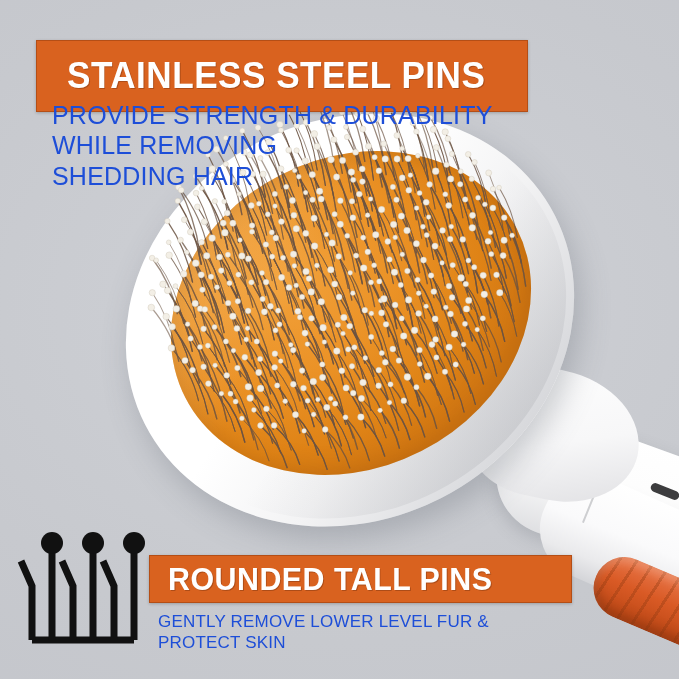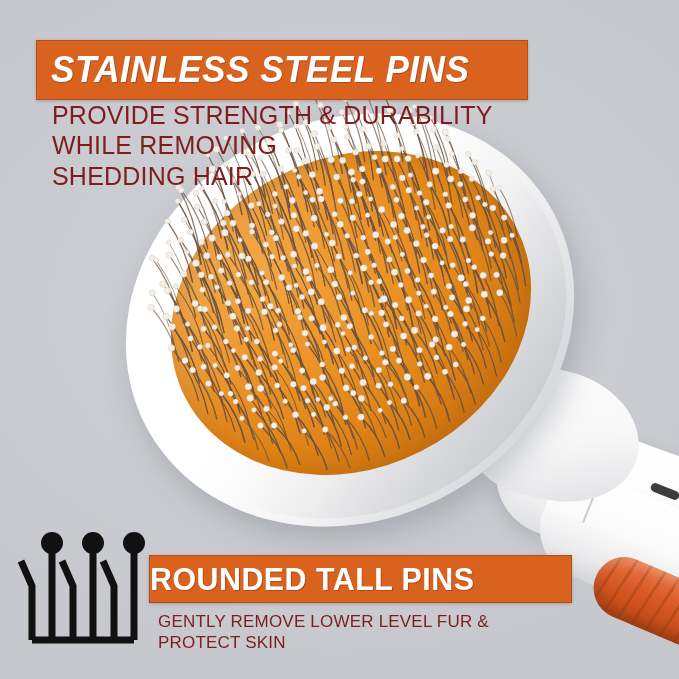--- a/index.html
+++ b/index.html
@@ -174,38 +174,38 @@
     white-space: nowrap;
     text-shadow: 1px 1px 0 rgba(120,50,15,0.45);
     transform: scaleX(0.95);
     transform-origin: left center;
   }
 
   #banner-top {
     left: 36px;
     top: 40px;
     width: 492px;
-    height: 60px;
-    padding-left: 14px;
-    font-style: italic;
+    height: 72px;
+    padding-left: 30px;
   }
   #banner-top .banner-text { font-size: 37px; }
 
   #banner-bottom {
     left: 149px;
     top: 555px;
     width: 423px;
     height: 48px;
+    padding-left: 18px;
   }
   #banner-bottom .banner-text { font-size: 32px; }
 
   
   .subtext {
     position: absolute;
-    color: #7f1d1d;
+    color: #1d4ed8;
     font-size: 25px;
     line-height: 1.21;
     letter-spacing: 0.2px;
     white-space: pre-line;
   }
   #subtext-top { left: 52px; top: 100px; }
   #subtext-bottom { left: 158px; top: 612px; font-size: 17px; }
 
   
   #pin-icon {

